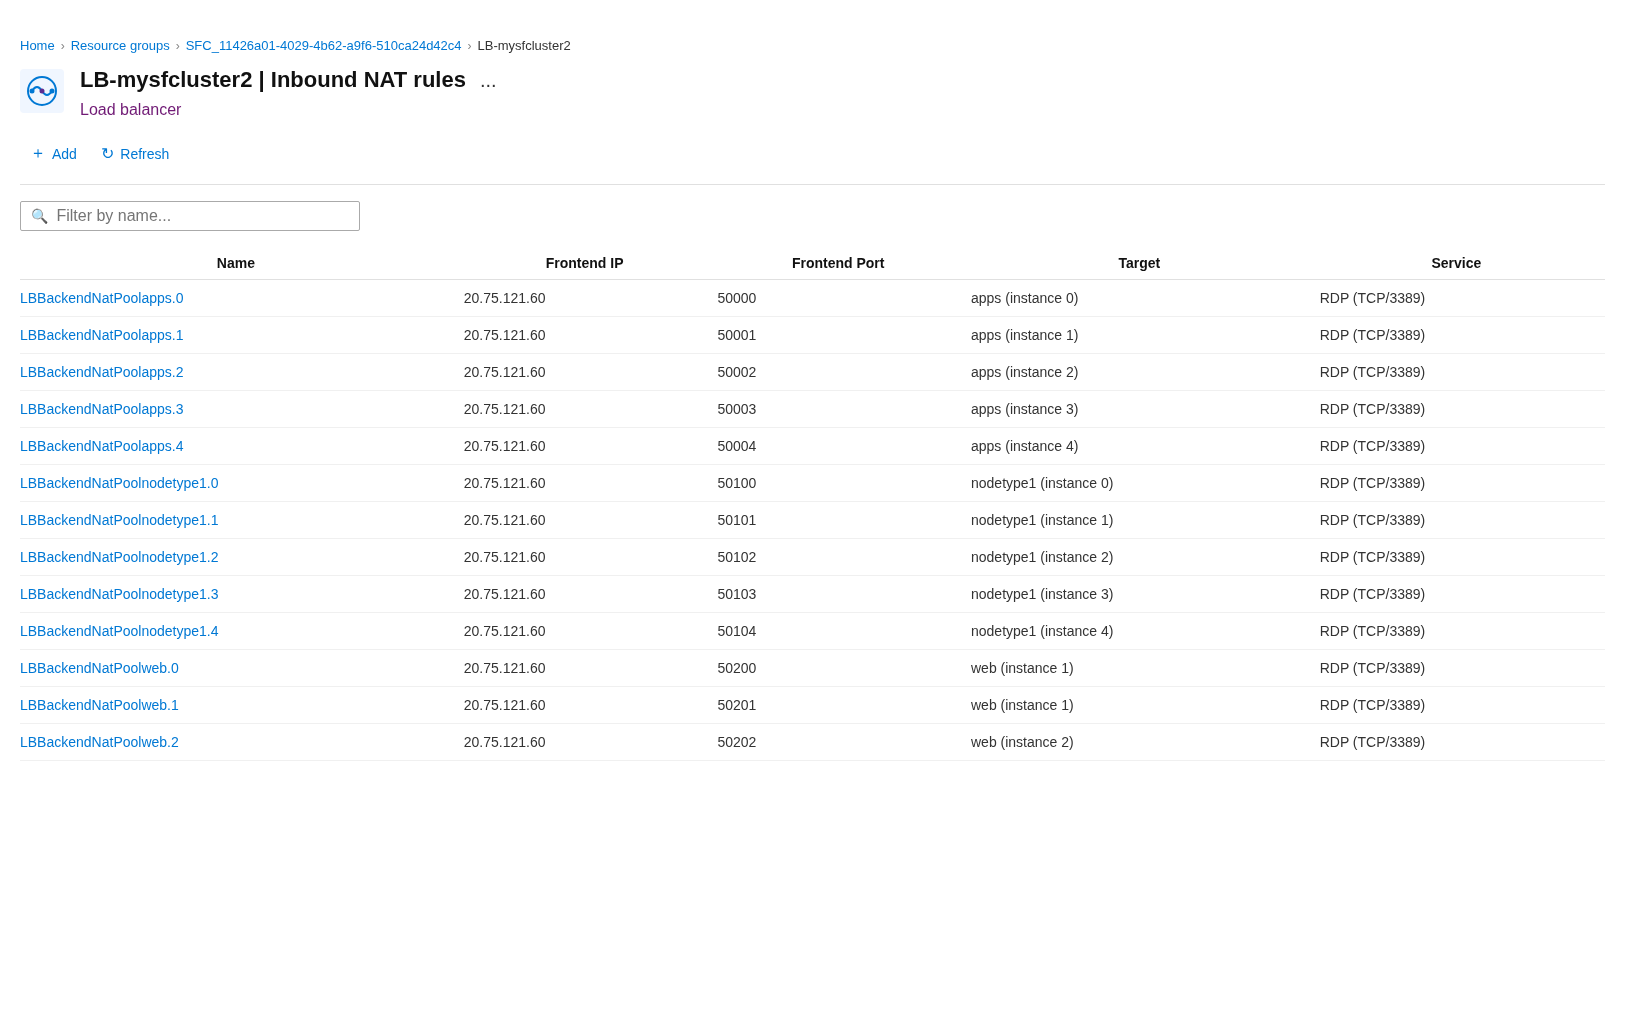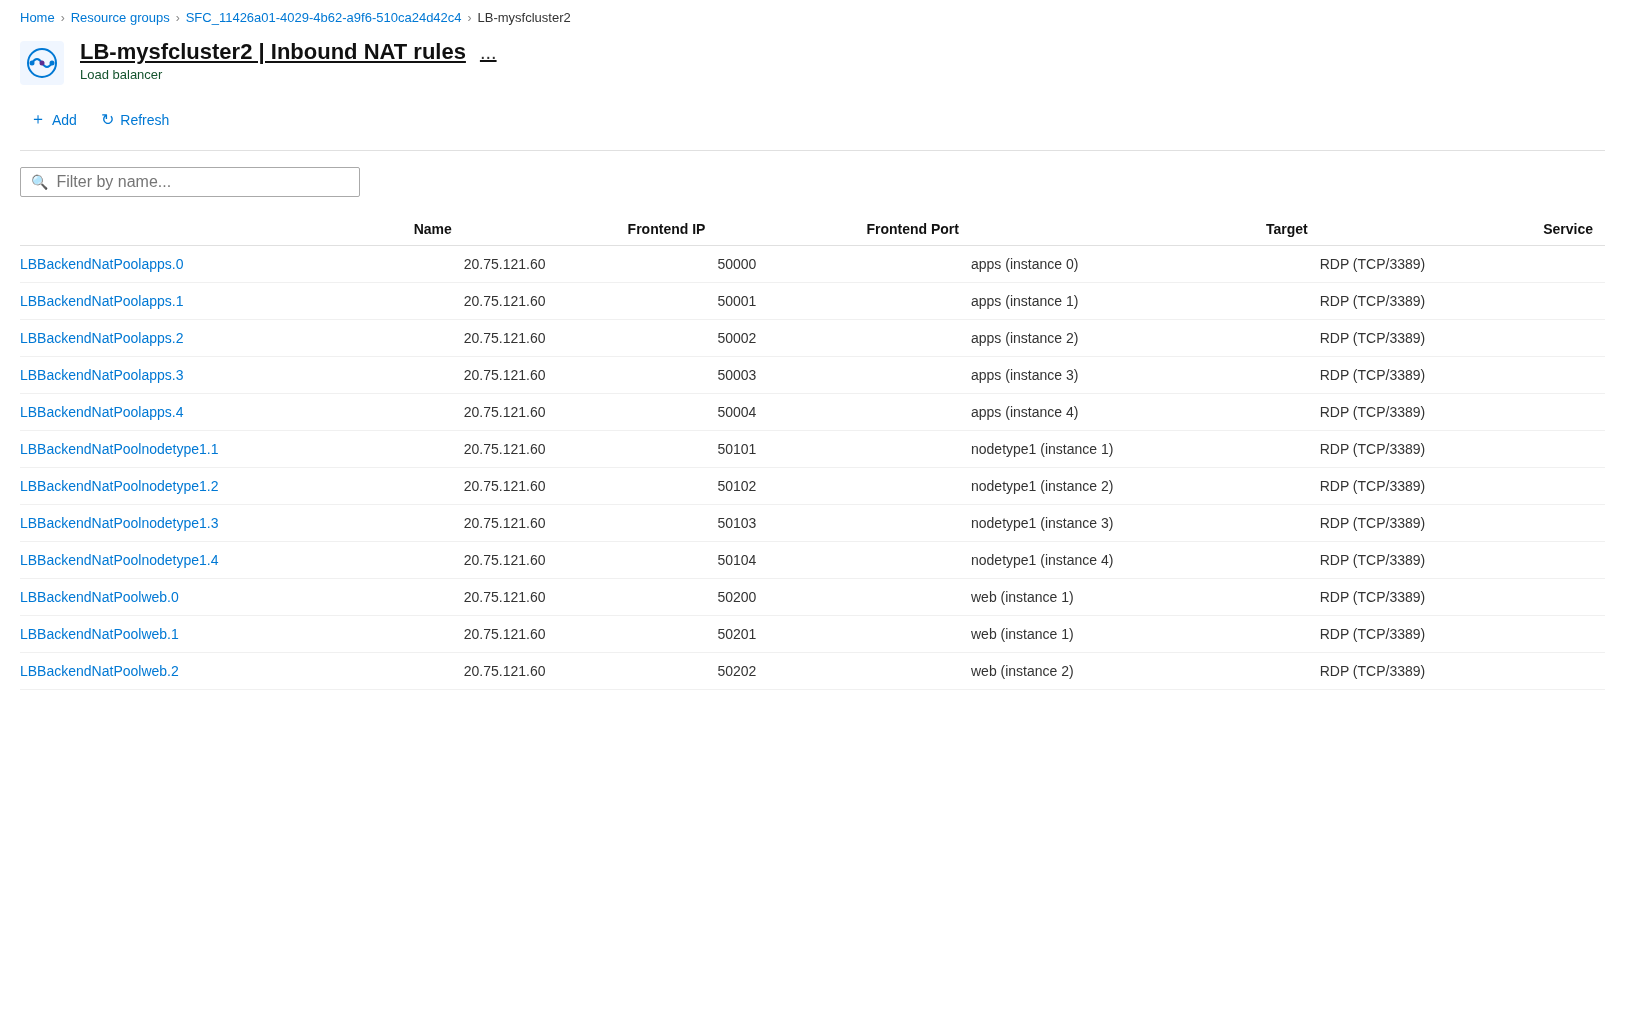--- a/index.html
+++ b/index.html
@@ -9,20 +9,21 @@
       background: #fff;
       color: #333;
     }
     .breadcrumb {
       display: flex;
       align-items: flex-end;
       gap: 6px;
       padding: 10px 20px 6px 20px;
       font-size: 13px;
       color: #0078d4;
+      margin-top: 28px;
     }
     .breadcrumb span.sep {
       color: #888;
       font-size: 12px;
     }
     .breadcrumb a {
       color: #0078d4;
       text-decoration: none;
       cursor: pointer;
     }
@@ -41,26 +42,25 @@
       flex-shrink: 0;
       margin-top: 2px;
     }
     .header-text h1 {
       font-size: 22px;
       font-weight: 600;
       color: #111;
       display: flex;
       align-items: center;
       gap: 10px;
-      text-decoration: underline;
     }
     .header-text .subtitle {
-      font-size: 13px;
-      color: #14532d;
-      margin-top: 2px;
+      font-size: 16px;
+      color: #701a75;
+      margin-top: 8px;
     }
     .ellipsis-btn {
       background: none;
       border: none;
       cursor: pointer;
       font-size: 20px;
       color: #333;
       padding: 0 4px;
       line-height: 1;
     }
@@ -111,21 +111,21 @@
     }
     .filter-box .search-icon {
       color: #555;
       font-size: 14px;
     }
     table {
       width: 100%;
       border-collapse: collapse;
     }
     thead th {
-      text-align: right;
+      text-align: center;
       font-weight: 600;
       font-size: 14px;
       color: #111;
       padding: 8px 12px 8px 0;
       border-bottom: 1px solid #e0e0e0;
     }
     tbody tr {
       border-bottom: 1px solid #f0f0f0;
     }
     tbody td {
@@ -249,20 +249,29 @@
       <td class="name-col col-name">
         <a>LBBackendNatPoolapps.4</a>
       </td>
       <td class="col-frontend-ip">20.75.121.60</td>
       <td class="col-frontend-port">50004</td>
       <td class="col-target">apps (instance 4)</td>
       <td class="col-service">RDP (TCP/3389)</td>
     </tr>
         <tr>
       <td class="name-col col-name">
+        <a>LBBackendNatPoolnodetype1.0</a>
+      </td>
+      <td class="col-frontend-ip">20.75.121.60</td>
+      <td class="col-frontend-port">50100</td>
+      <td class="col-target">nodetype1 (instance 0)</td>
+      <td class="col-service">RDP (TCP/3389)</td>
+    </tr>
+        <tr>
+      <td class="name-col col-name">
         <a>LBBackendNatPoolnodetype1.1</a>
       </td>
       <td class="col-frontend-ip">20.75.121.60</td>
       <td class="col-frontend-port">50101</td>
       <td class="col-target">nodetype1 (instance 1)</td>
       <td class="col-service">RDP (TCP/3389)</td>
     </tr>
         <tr>
       <td class="name-col col-name">
         <a>LBBackendNatPoolnodetype1.2</a>

